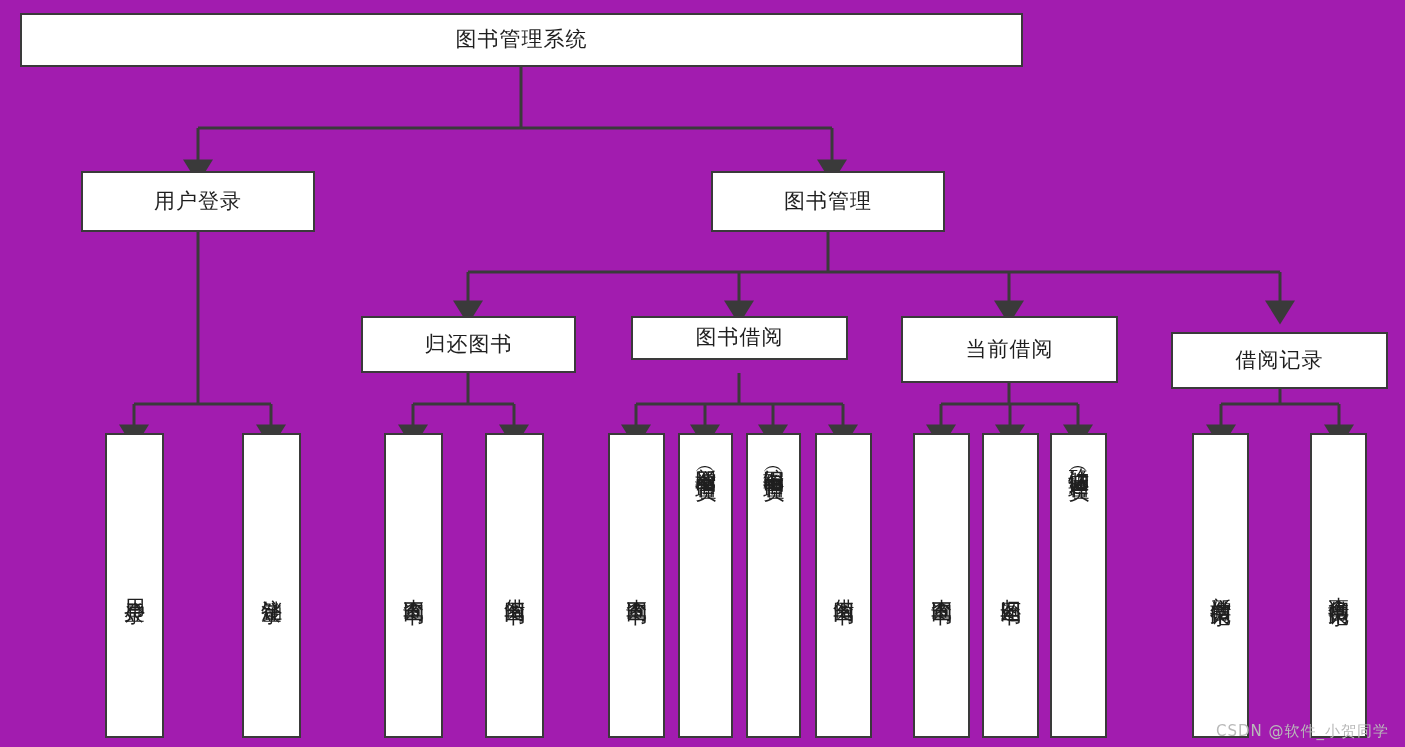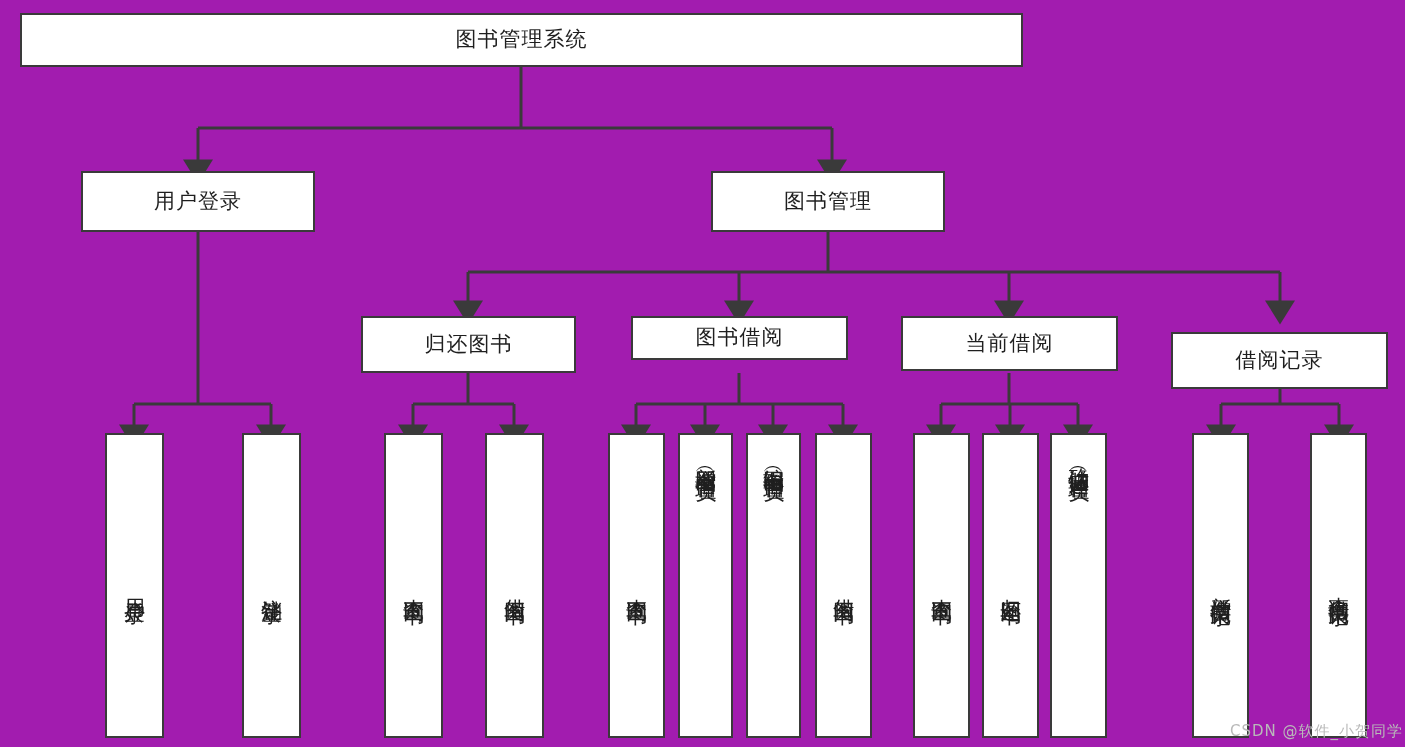--- a/index.html
+++ b/index.html
@@ -8,21 +8,21 @@
   #stage{position:relative;width:1405px;height:747px;background:#a21caf;}
   svg#wires{position:absolute;left:0;top:0;width:1405px;height:747px;}
   .node{position:absolute;box-sizing:border-box;background:#ffffff;
         border:2.5px solid #3a3a3a;display:flex;align-items:center;
         justify-content:center;text-align:center;color:#1f1f1f;}
   .node.h{font-size:21px;line-height:1.1;letter-spacing:1px;}
   .node.v{writing-mode:vertical-rl;text-orientation:upright;
           font-size:21px;line-height:1.45;letter-spacing:2px;
           justify-content:flex-start;align-items:center;padding-top:16px;}
   .node.v.mid{justify-content:center;padding-top:0;}
-  #watermark{position:absolute;right:2px;bottom:6px;font-size:15px;
+  #watermark{position:absolute;right:16px;bottom:6px;font-size:15px;
              color:#b9b9b9;letter-spacing:1px;white-space:nowrap;}
 </style>
 </head>
 <body>
 
 <div id="stage">
 
   <svg id="wires" viewBox="0 0 1405 747" xmlns="http://www.w3.org/2000/svg">
     <defs>
       <marker id="arw" markerWidth="9" markerHeight="10" refX="1.2" refY="5" orient="auto" markerUnits="strokeWidth">
@@ -73,21 +73,21 @@
     </g>
   </svg>
 
   <div class="node h" style="left:20px;top:13px;width:1003px;height:54px;">图书管理系统</div>
 
   <div class="node h" style="left:81px;top:171px;width:234px;height:61px;">用户登录</div>
   <div class="node h" style="left:711px;top:171px;width:234px;height:61px;">图书管理</div>
 
   <div class="node h" style="left:361px;top:316px;width:215px;height:57px;">归还图书</div>
   <div class="node h" style="left:631px;top:316px;width:217px;height:44px;">图书借阅</div>
-  <div class="node h" style="left:901px;top:316px;width:217px;height:55px;">当前借阅</div>
+  <div class="node h" style="left:901px;top:316px;width:217px;height:67px;">当前借阅</div>
   <div class="node h" style="left:1171px;top:316px;width:217px;height:57px;margin-top:16px;">借阅记录</div>
 
   <div class="node v mid" style="left:105px;top:433px;width:59px;height:305px;">用户登录</div>
   <div class="node v mid" style="left:242px;top:433px;width:59px;height:305px;">注销登录</div>
 
   <div class="node v mid" style="left:384px;top:433px;width:59px;height:305px;">查询图书</div>
   <div class="node v mid" style="left:485px;top:433px;width:59px;height:305px;">借阅图书</div>
 
   <div class="node v mid" style="left:608px;top:433px;width:57px;height:305px;">查询图书</div>
   <div class="node v" style="left:678px;top:433px;width:55px;height:305px;">新增图书（管理员）</div>

